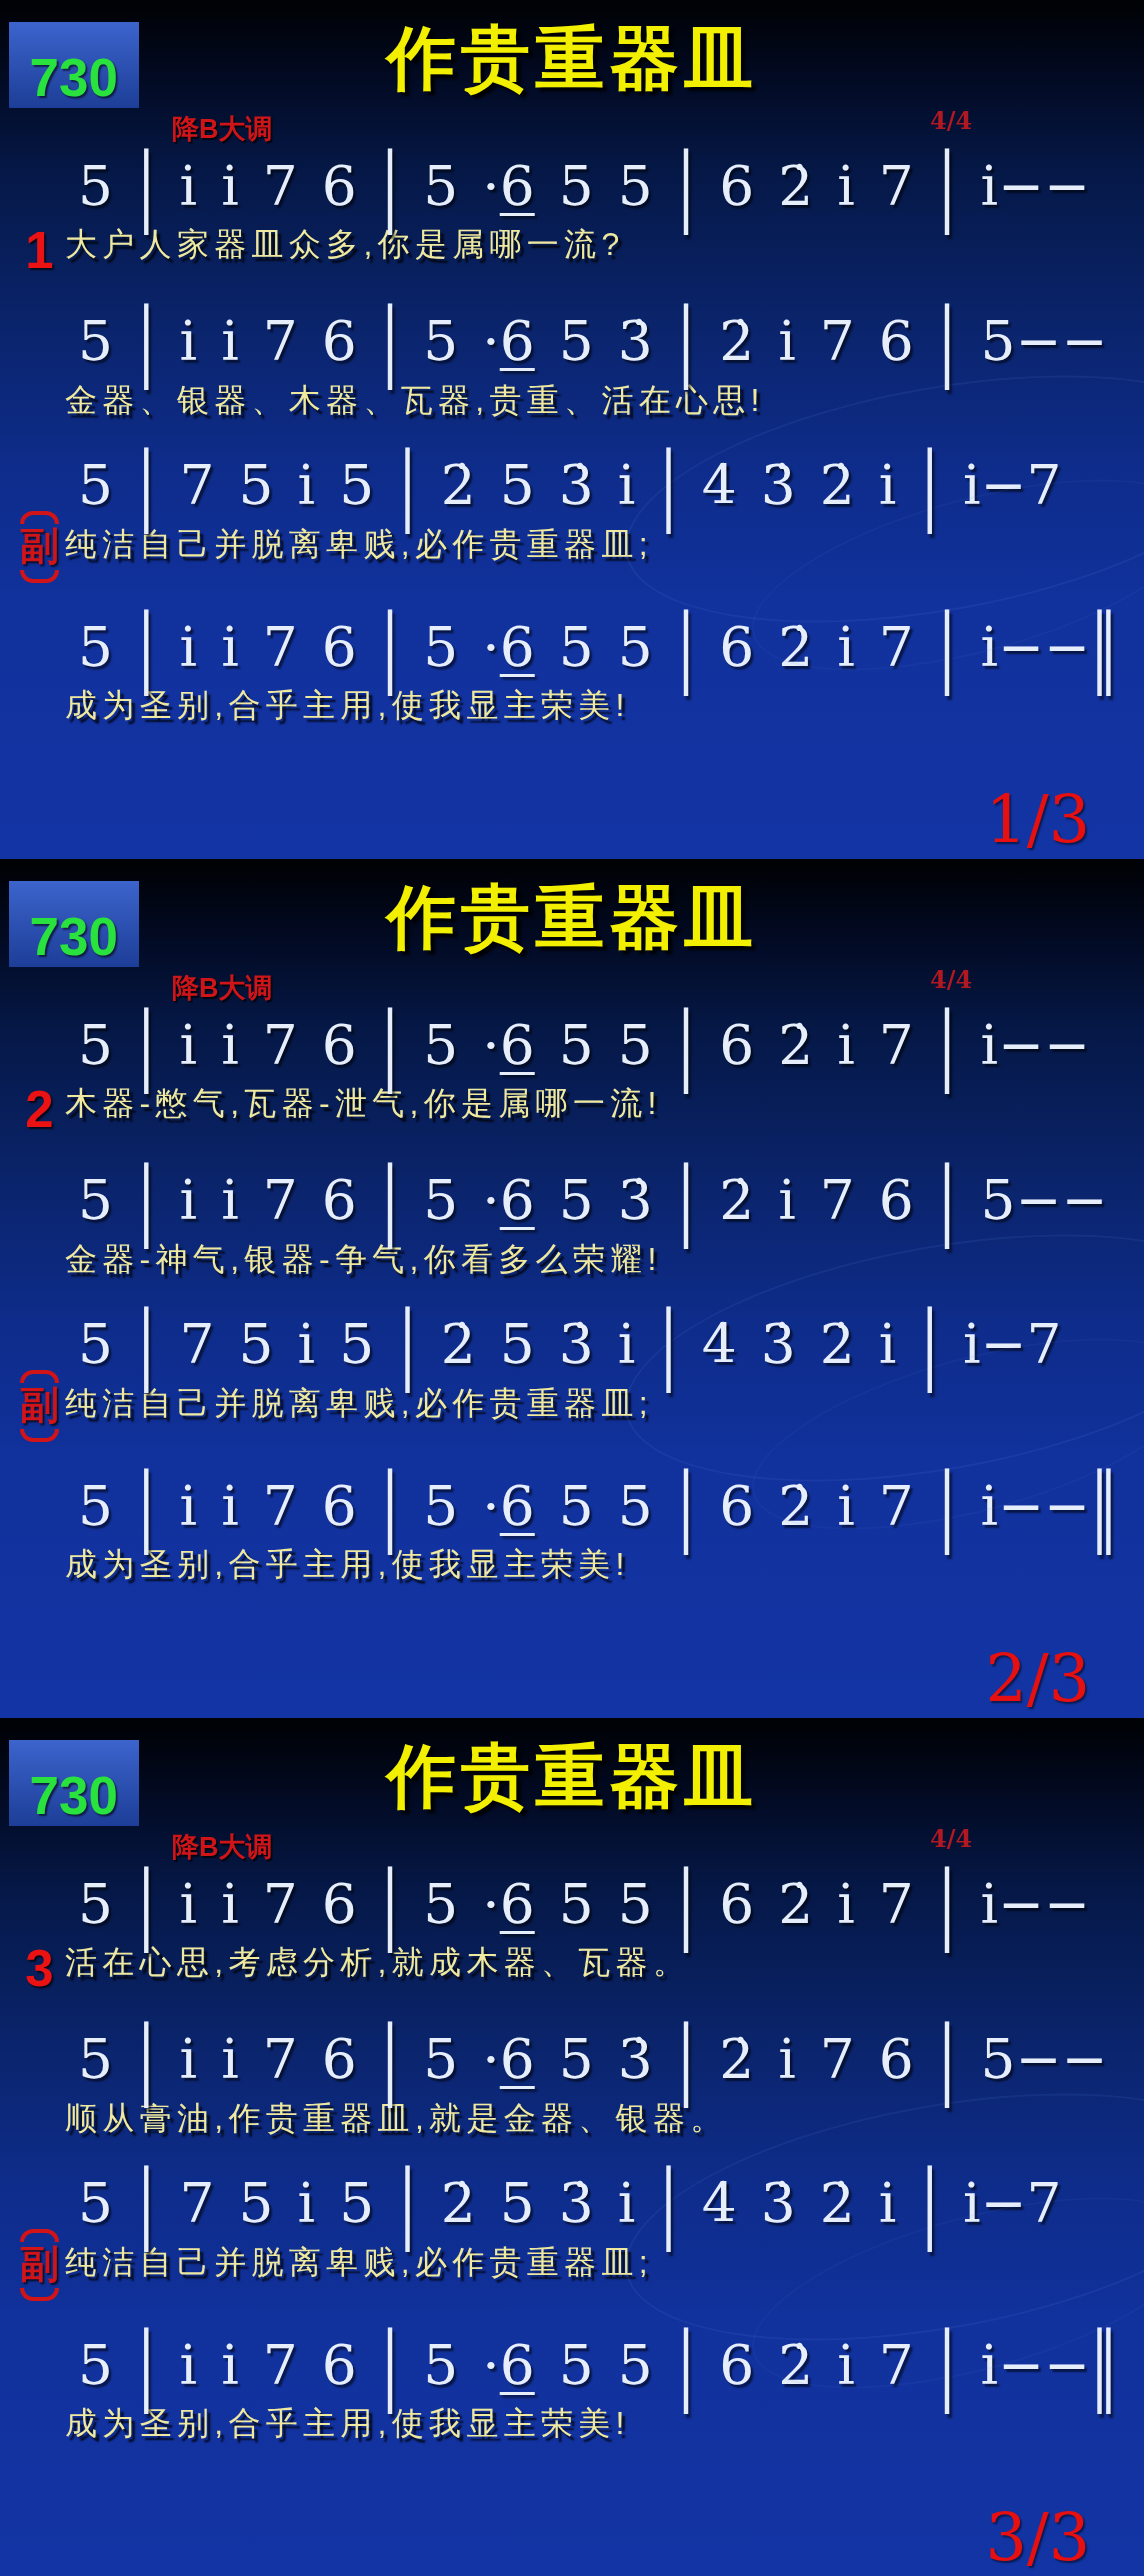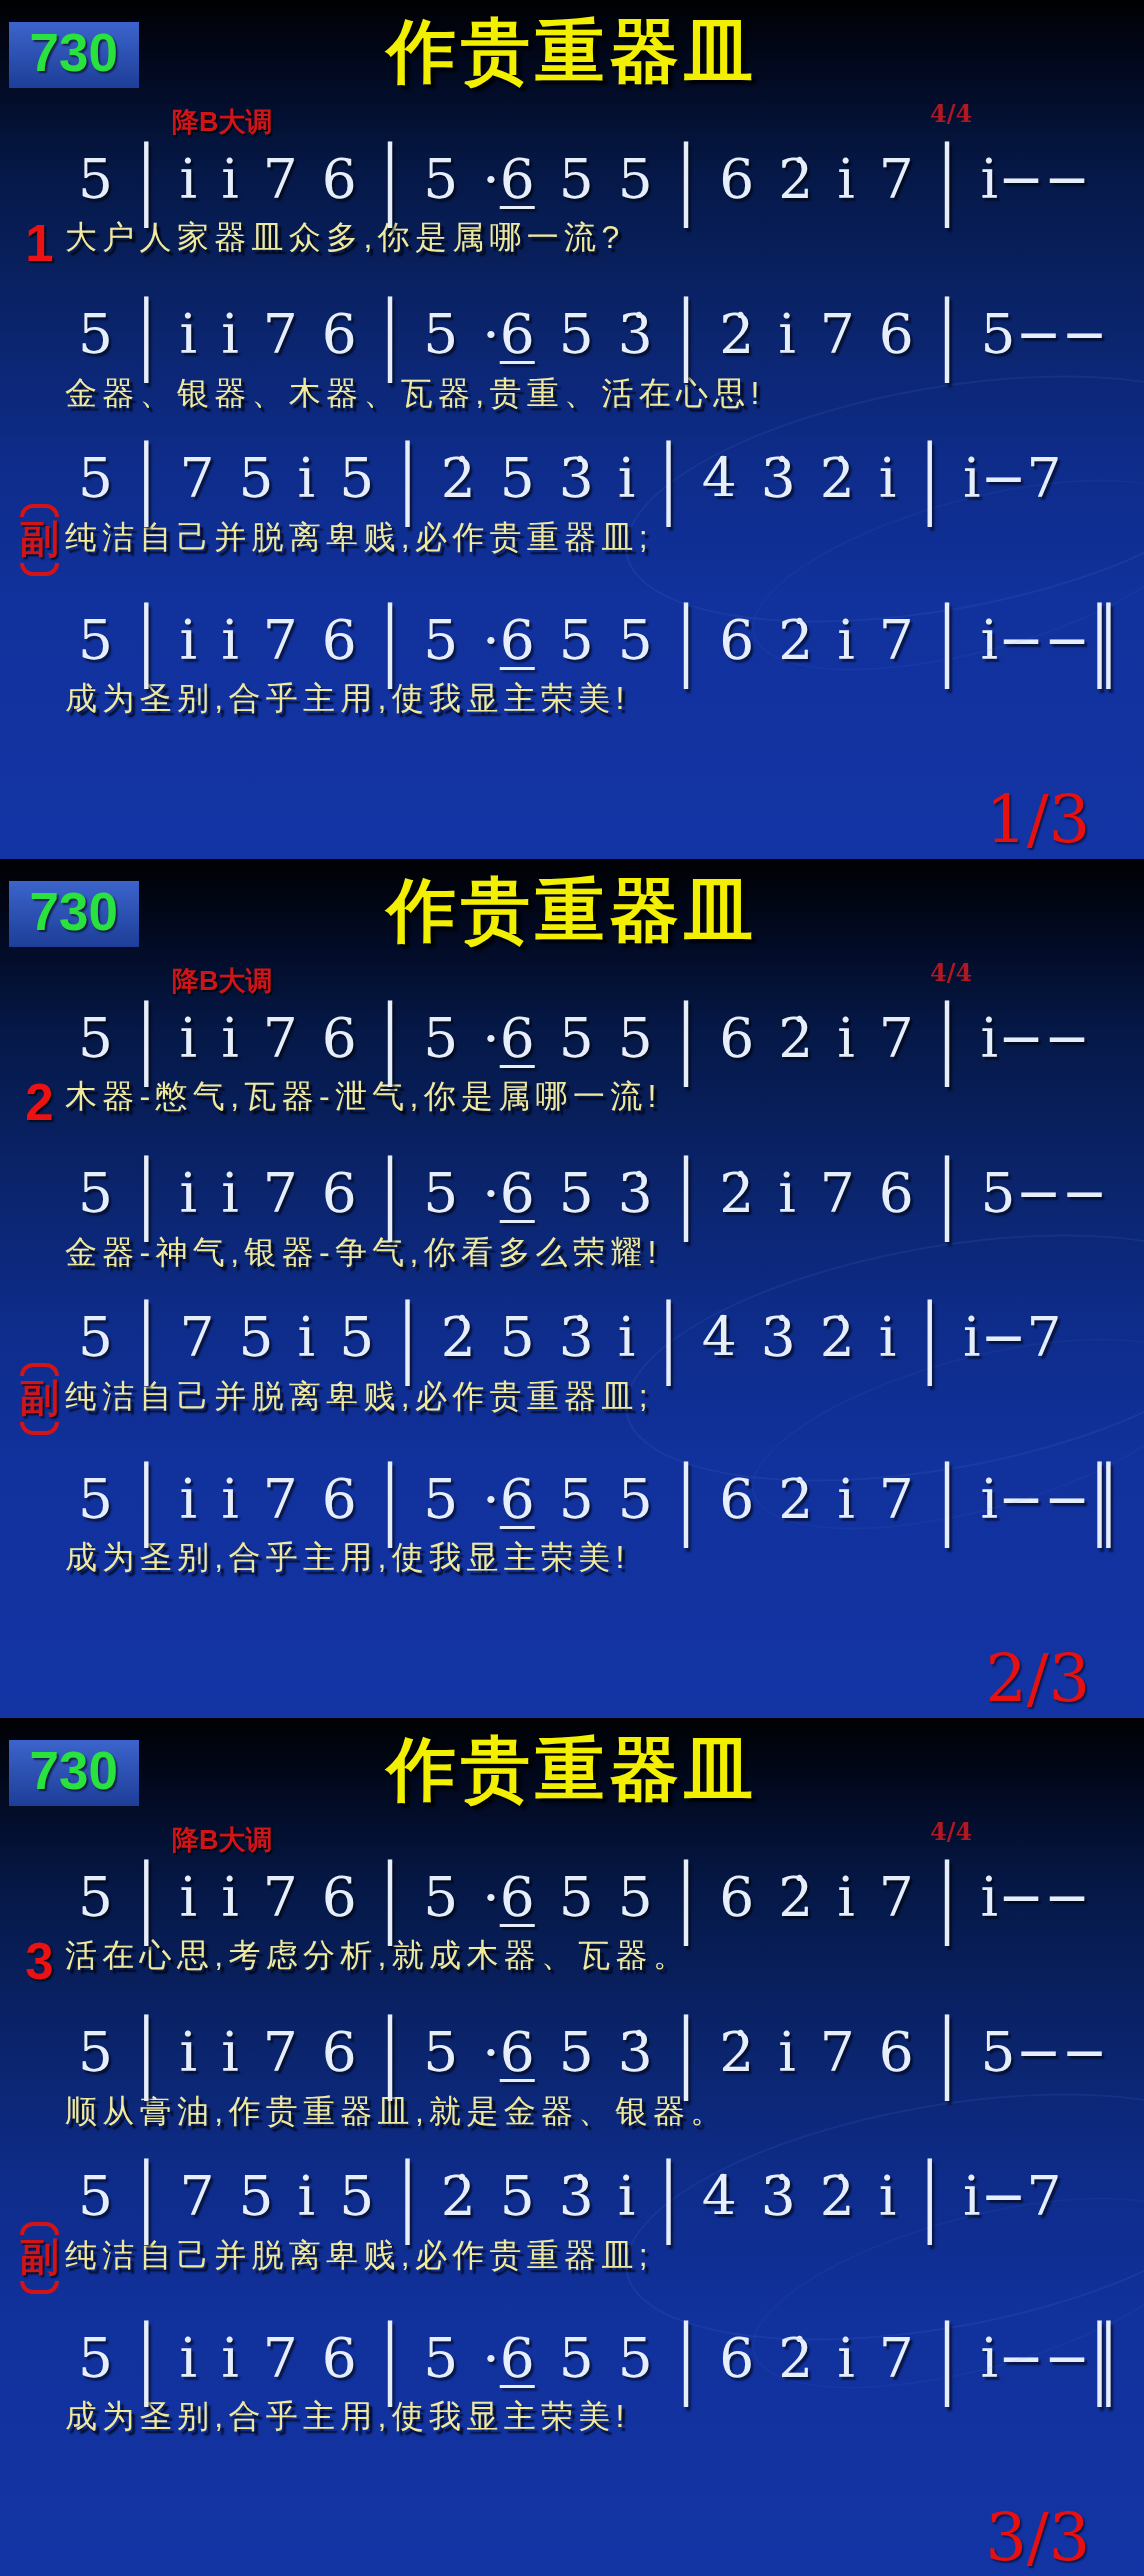--- a/index.html
+++ b/index.html
@@ -6,28 +6,28 @@
   body{width:1145px;font-family:"Liberation Sans",sans-serif;}
   .deck{width:1145px;}
   .slide{
     width:1145px;height:859px;position:relative;overflow:hidden;
     background:linear-gradient(180deg,#000103 0%,#02091f 8%,#051847 20%,#0a2368 36%,#0e2c8a 54%,#11319c 70%,#1334a4 100%);
   }
   .swirl{position:absolute;border:2.6px solid rgba(110,150,240,0.10);border-radius:50%;pointer-events:none;}
   .swirl-a{width:634px;height:220px;right:-114px;top:45%;transform:rotate(-10deg);}
   .swirl-b{width:458px;height:150px;right:-62px;top:58%;transform:rotate(-15deg);border-color:rgba(90,130,220,0.08);}
   .hymn-number-box{
-    position:absolute;top:22px;left:8.8px;width:130px;height:66px;
+    position:absolute;top:22px;left:8.8px;width:130px;height:86px;
     background:linear-gradient(180deg,#3c64cc,#1d3e98);
-    display:flex;align-items:flex-start;justify-content:center;
+    display:flex;align-items:flex-end;justify-content:center;
     font-size:53px;font-weight:bold;color:#2ae23e;
     text-shadow:1.8px 1.8px 1.8px rgba(0,0,0,0.6);
   }
   .title{
-    margin:0;padding-top:14px;text-align:center;
+    margin:0;padding-top:21px;text-align:center;
     font-size:69px;font-weight:bold;color:#f2f000;letter-spacing:5.3px;
     text-shadow:4.4px 4.4px 2.6px rgba(0,0,0,0.85);line-height:1.1;
   }
   .key-row{position:relative;height:39px;margin-top:1.8px;}
   .key-signature{
     position:absolute;left:172px;top:12px;font-size:27px;font-weight:bold;
     color:#cf1518;text-shadow:1.8px 1.8px 0.9px rgba(0,0,0,0.7);
   }
   .time-signature{
     position:absolute;left:930px;top:7px;font-size:24px;font-weight:bold;color:#b01822;

